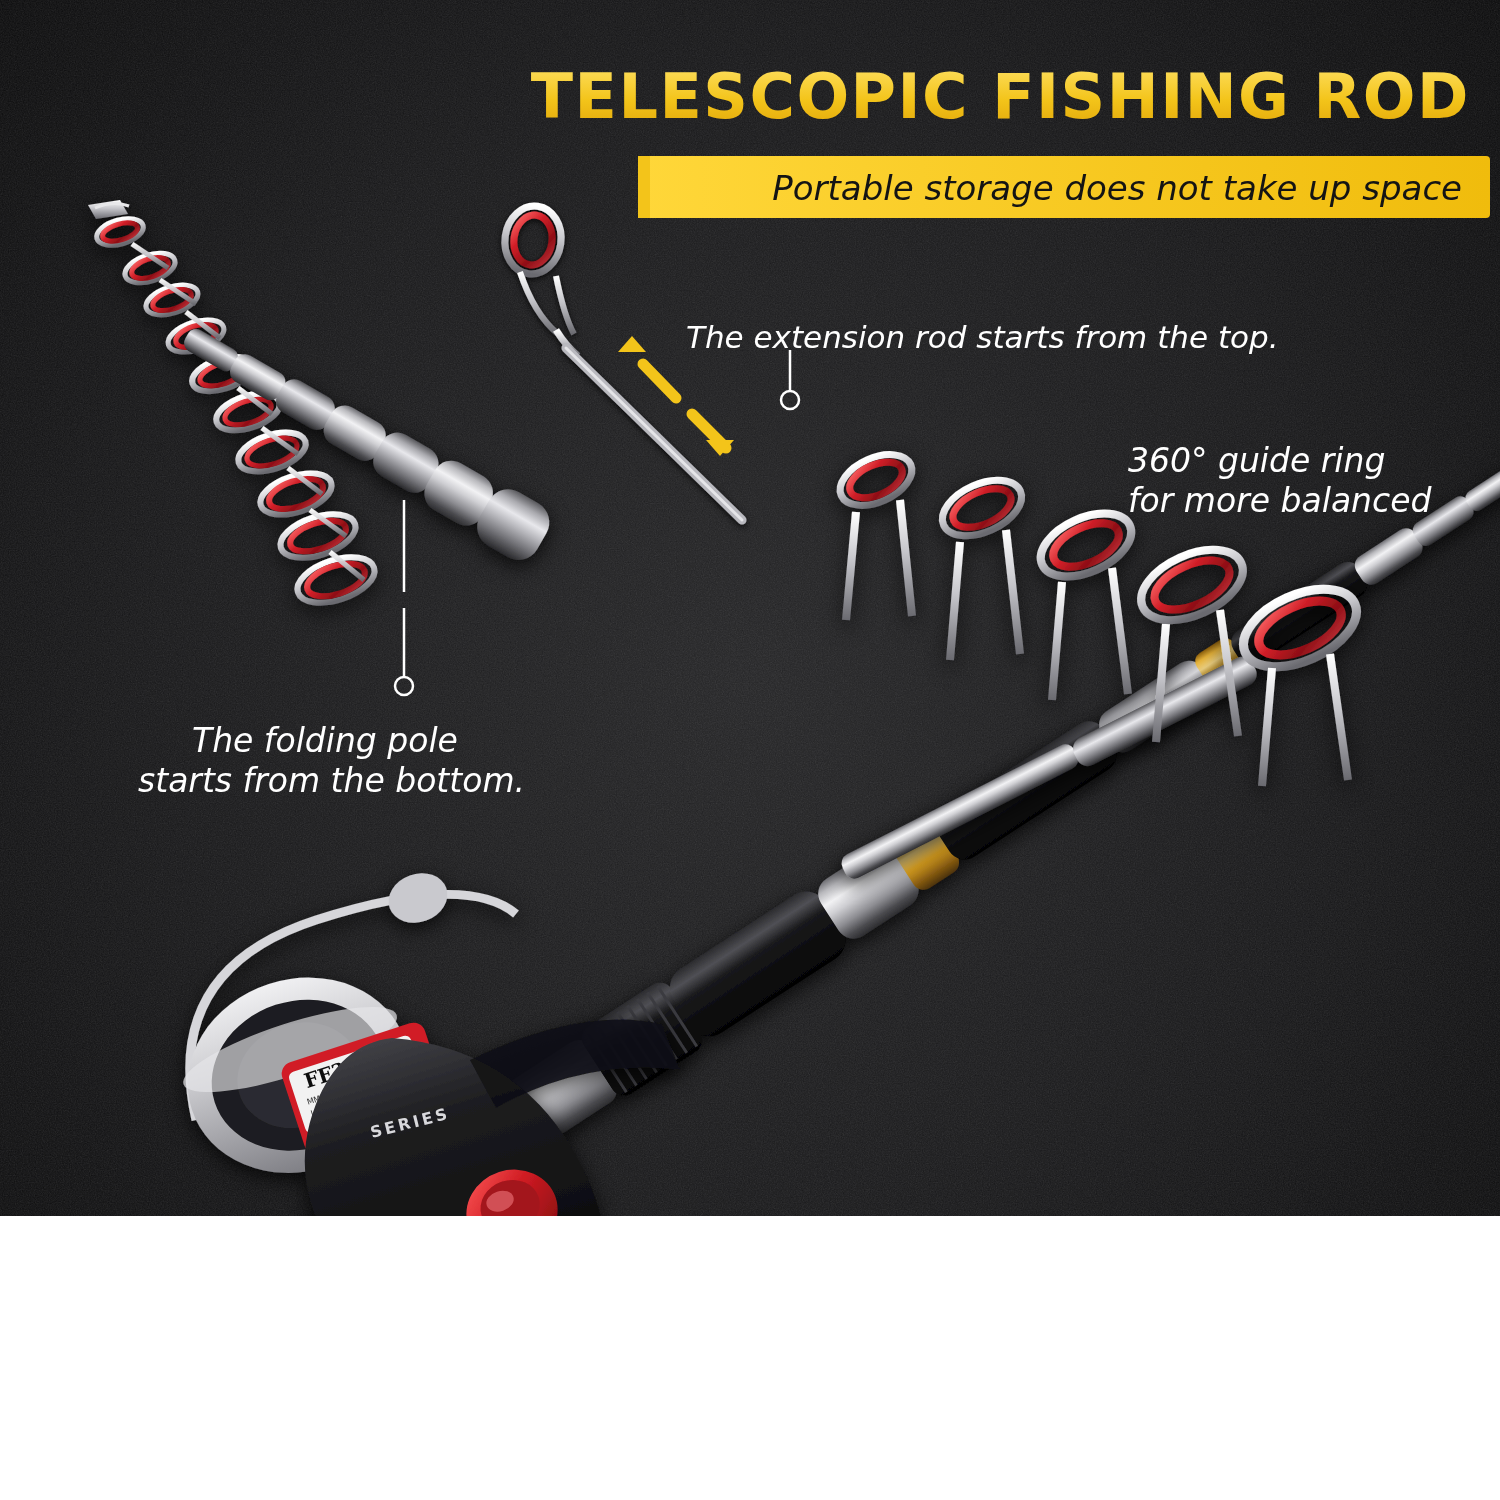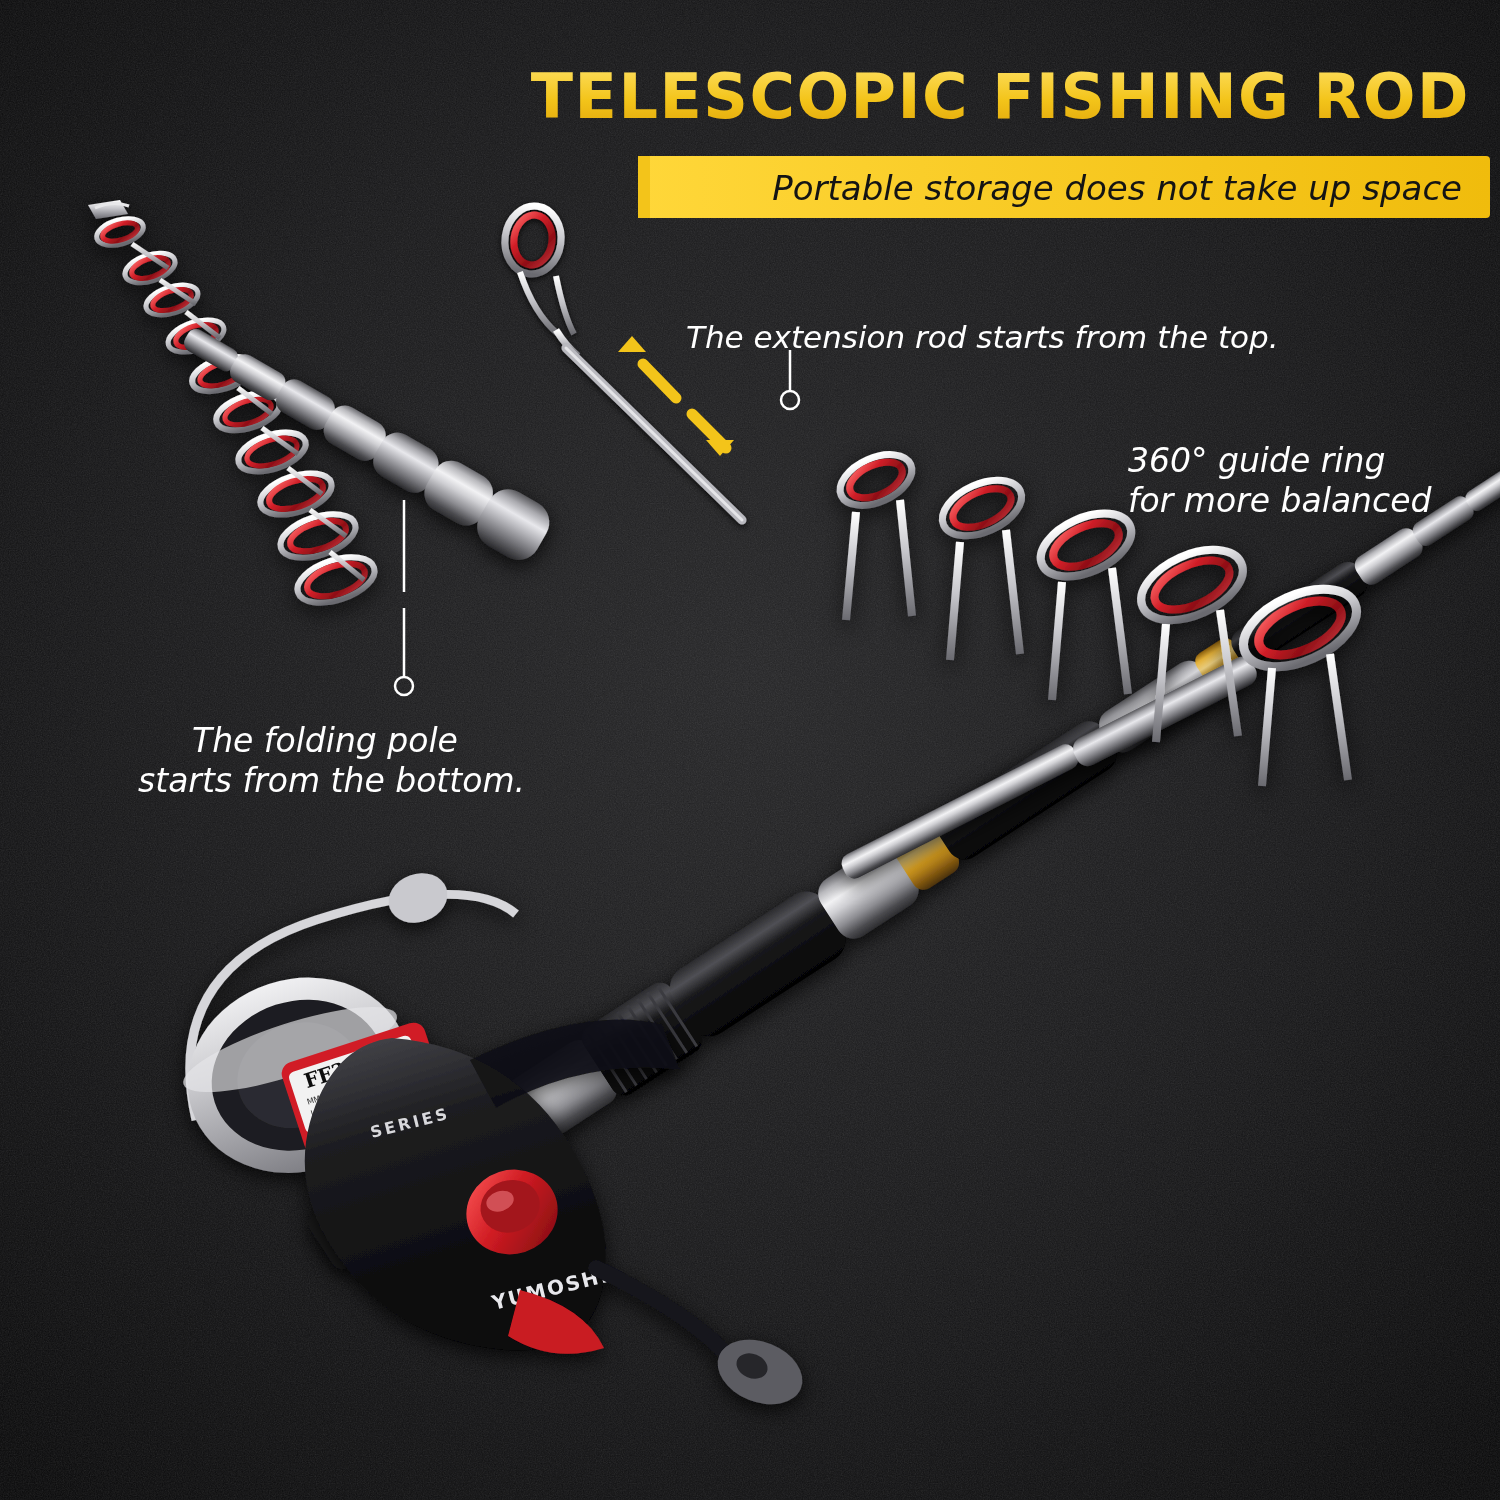--- a/index.html
+++ b/index.html
@@ -1,18 +1,18 @@
 <!DOCTYPE html>
 <html><head>
 <meta charset="utf-8">
 <title>Telescopic Fishing Rod</title>
 <style>
   html,body{margin:0;padding:0;}
   body{width:1500px;height:1500px;overflow:hidden;font-family:"DejaVu Sans",sans-serif;}
-  .stage{position:relative;width:1500px;height:1500px;background:#86efac;overflow:hidden;}
+  .stage{position:relative;width:1500px;height:1216px;background:#86efac;overflow:hidden;}
 </style>
 </head>
 <body>
 
 <div class="stage">
   <svg width="1500" height="1500" viewBox="0 0 1500 1500" xmlns="http://www.w3.org/2000/svg">
     <defs>
 
       <filter id="noise" x="0" y="0" width="100%" height="100%">
         <feTurbulence type="fractalNoise" baseFrequency="0.85" numOctaves="4" seed="7" result="n"></feTurbulence>

